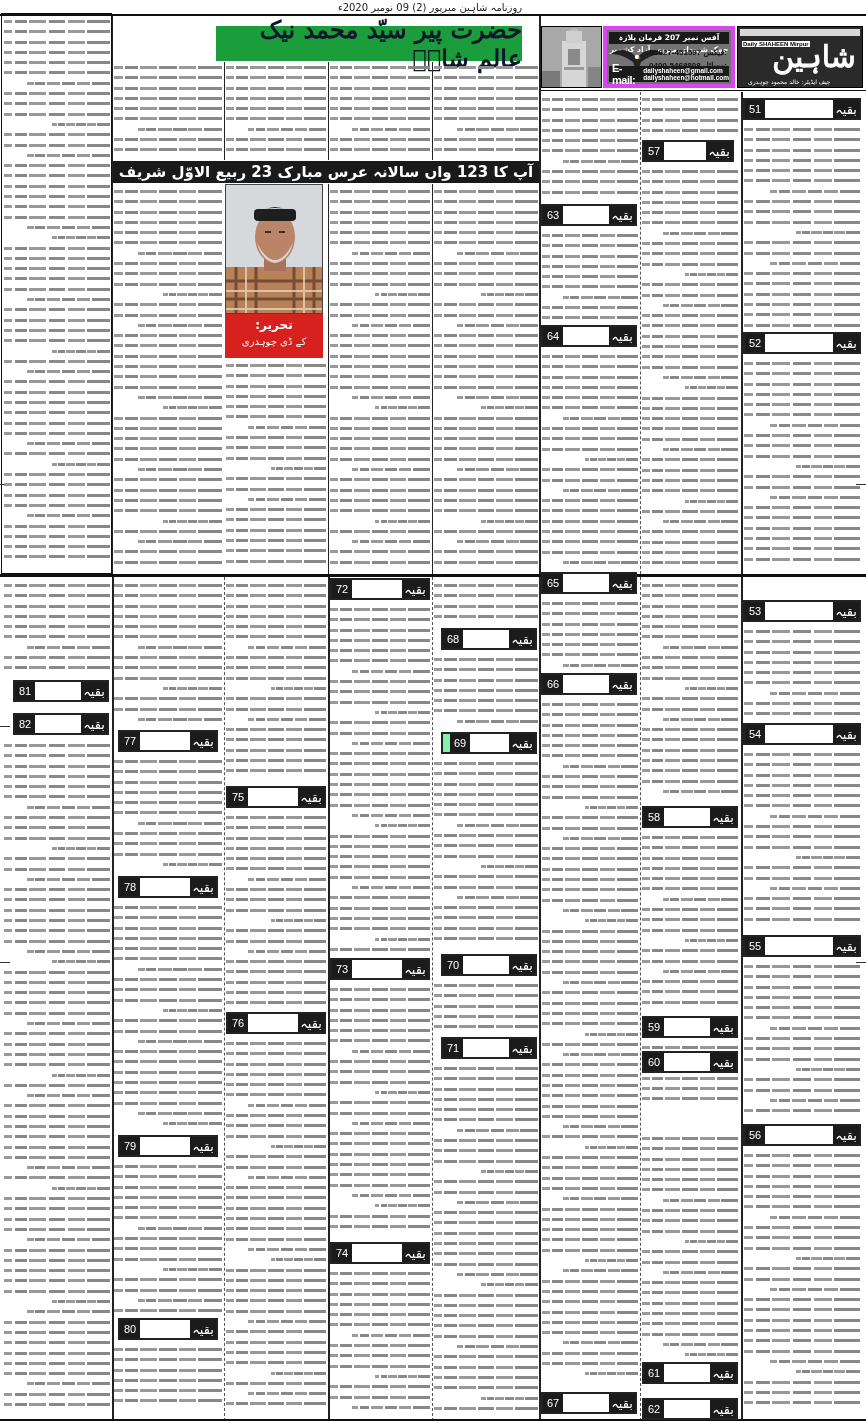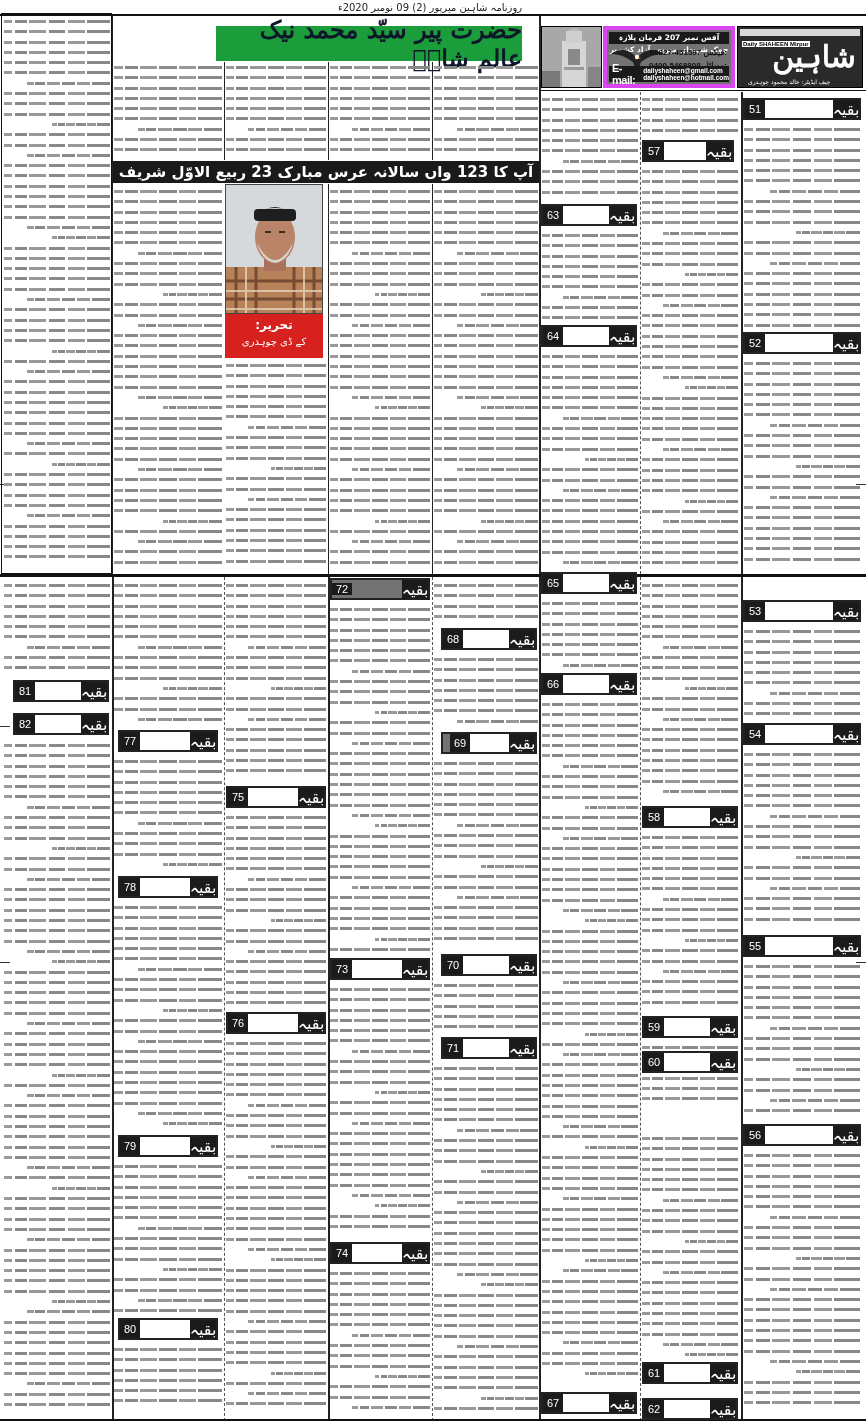--- a/index.html
+++ b/index.html
@@ -9,24 +9,24 @@
 .rule{position:absolute;background:#111}
 .vrule{position:absolute;width:1px;background:#222}
 .dotv{position:absolute;width:0;border-left:1px dashed #555}
 
 .col{position:absolute;overflow:hidden;direction:rtl;font-size:7px;line-height:10.3px;color:#222;text-align:justify}
 .col .ln{display:block;height:10.3px;position:relative}
 .col .ln::after{content:"";position:absolute;right:0;top:4px;height:3px;background:linear-gradient(90deg,#9a9a9a 0 8%,transparent 8% 10%,#888 10% 22%,transparent 22% 24%,#999 24% 40%,transparent 40% 42%,#8a8a8a 42% 58%,transparent 58% 60%,#999 60% 76%,transparent 76% 78%,#888 78% 100%);width:100%}
 .col .ln.short::after{width:55%}
 .col .ln.mid::after{width:78%}
 
-.baqia{position:absolute;height:22px;border:2px solid #222;background:#737373;display:flex;direction:ltr}
+.baqia{position:absolute;height:22px;border:2px solid #222;background:#86efac;display:flex;direction:ltr}
 .baqia .num{background:#1b1b1b;color:#fff;font-size:11px;width:20px;display:flex;align-items:center;justify-content:center;font-family:"Liberation Sans",sans-serif}
 .baqia .mid{flex:1;background:#fff}
-.baqia .lbl{background:#1b1b1b;color:#fff;font-size:16px;width:26px;display:flex;align-items:center;justify-content:center;direction:rtl}
+.baqia .lbl{background:#1b1b1b;color:#fff;font-size:13px;width:26px;display:flex;align-items:center;justify-content:center;direction:rtl}
 
 .mast{position:absolute;left:737px;top:26px;width:126px;height:62px;background:#2a2a2a;border:1px solid #000;color:#fff}
 .mast .tag{position:absolute;left:2px;top:2px;width:120px;height:7px;background:#d8d8d8}
 .mast .brand{position:absolute;left:4px;top:14px;font-size:6px;font-weight:bold;font-family:"Liberation Sans",sans-serif;background:#fff;color:#000;padding:0 1px}
 .mast .big{position:absolute;right:6px;top:12px;font-size:30px;font-family:"DejaVu Serif",serif;font-weight:bold;direction:rtl;letter-spacing:-1px}
 .mast .editor{position:absolute;left:10px;bottom:2px;font-size:6px;direction:rtl}
 .contact{position:absolute;left:603px;top:26px;width:132px;height:62px;background:#737373;border:4px solid #d946ef}
 .contact .addr{position:absolute;left:2px;top:2px;right:2px;height:12px;background:#1a1a1a;color:#fff;font-size:7.5px;direction:rtl;text-align:center;line-height:12px;font-weight:bold}
 .contact .ph{position:absolute;right:4px;font-size:8px;font-family:"Liberation Sans",sans-serif;font-weight:bold;direction:ltr}
 .contact .eagle{position:absolute;left:4px;top:16px;width:52px;height:26px}
@@ -1254,21 +1254,21 @@
     <div class="baqia" style="left: 441px; top: 954px; width: 96px;">
       <span class="num">70</span>
       <span class="mid"></span>
       <span class="lbl">بقیہ</span>
     </div>
     <div class="baqia" style="left: 441px; top: 1037px; width: 96px;">
       <span class="num">71</span>
       <span class="mid"></span>
       <span class="lbl">بقیہ</span>
     </div>
-    <div class="baqia" style="left: 330px; top: 578px; width: 100px; align-items: center;">
+    <div class="baqia" style="left: 330px; top: 578px; width: 100px;">
       <span class="num">72</span>
       <span class="mid"></span>
       <span class="lbl">بقیہ</span>
     </div>
     <div class="baqia" style="left: 330px; top: 958px; width: 100px;">
       <span class="num">73</span>
       <span class="mid"></span>
       <span class="lbl">بقیہ</span>
     </div>
     <div class="baqia" style="left: 330px; top: 1242px; width: 100px;">

